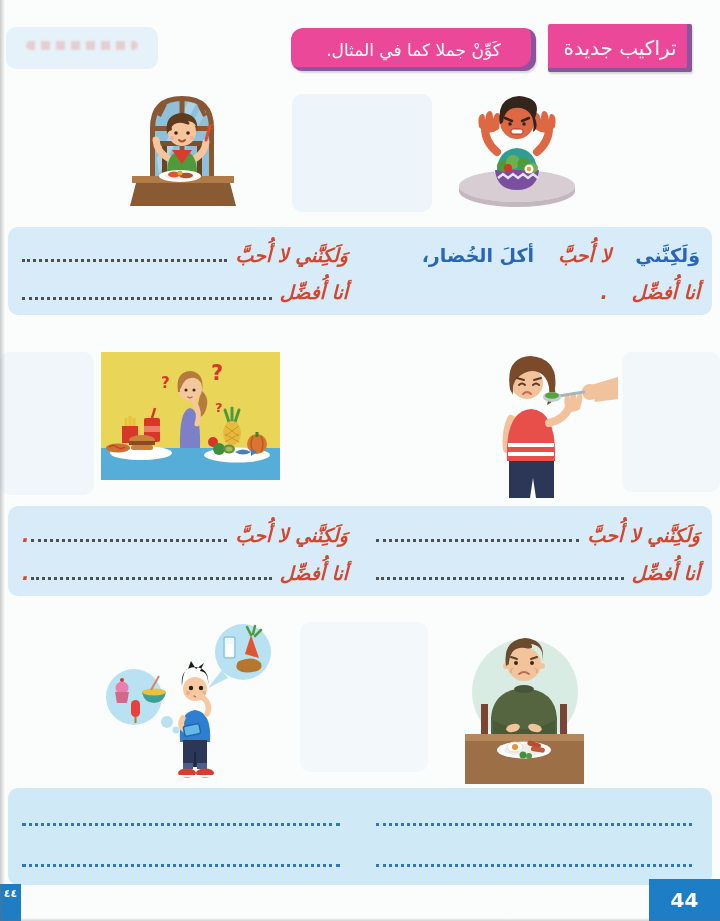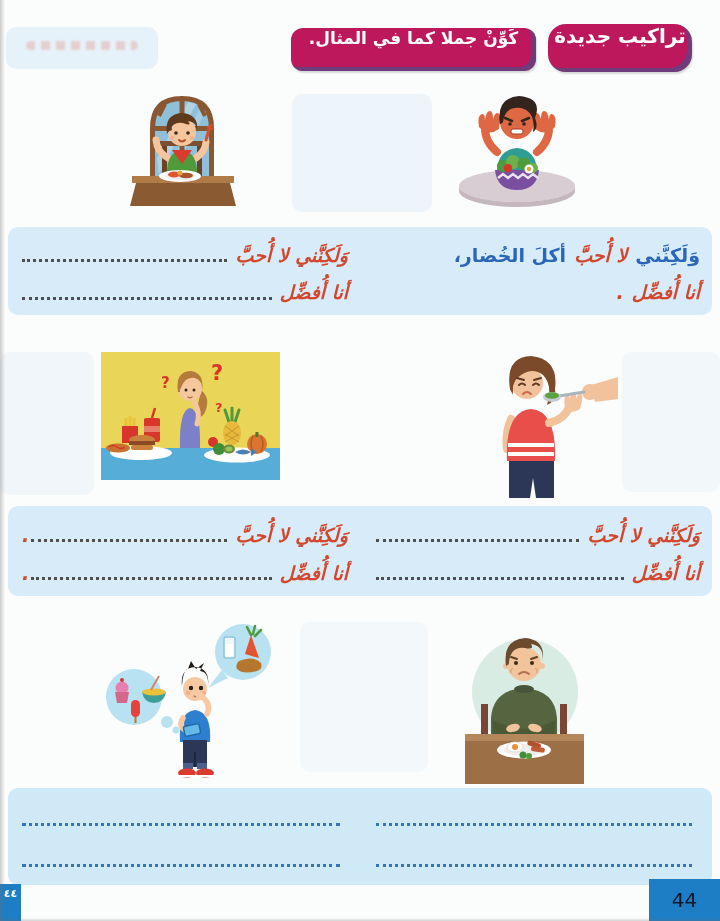--- a/index.html
+++ b/index.html
@@ -21,25 +21,25 @@
     background:repeating-linear-gradient(90deg, rgba(228,150,140,.38) 0 9px, rgba(0,0,0,0) 9px 15px); }
   .wm-a { left:292px; top:94px; width:140px; height:118px; background:rgba(205,228,244,.30); }
   .wm-b { left:0; top:352px; width:94px; height:143px; background:rgba(210,232,246,.24); }
   .wm-c { left:622px; top:352px; width:98px; height:140px; background:rgba(210,232,246,.20); }
   .wm-e { left:300px; top:622px; width:128px; height:150px; background:rgba(210,232,246,.18); }
   .wm-d { left:60px; top:829px; width:470px; height:13px; border-radius:6px; filter:blur(1.5px);
     background:rgba(150,195,228,.30); }
 
   
   .title-badge, .instruction-box {
-    position:absolute; z-index:3; background:#be185d; color:#fff; font-weight:bold;
-    display:flex; align-items:flex-start; justify-content:center; direction:rtl;
+    position:absolute; z-index:3; background:#ec4899; color:#fff; font-weight:normal;
+    display:flex; align-items:center; justify-content:center; direction:rtl;
     box-shadow: inset -5px -4px 0 rgba(13,105,160,.45), 1px 2px 2px rgba(0,0,0,.15);
   }
-  .title-badge { left:548px; top:24px; width:144px; height:48px; border-radius:18px; font-size:20px; }
+  .title-badge { left:548px; top:24px; width:144px; height:48px; border-radius:2px; font-size:20px; }
   .instruction-box { left:291px; top:28px; width:245px; height:43px; border-radius:12px; font-size:17px; }
 
   
   .illus { position:absolute; z-index:2; }
   #il-window     { left:126px; top:86px;  width:114px; height:122px; }
   #il-refuseboy  { left:452px; top:86px;  width:130px; height:124px; }
   #il-choice     { left:101px; top:352px; width:179px; height:128px; }
   #il-refusegirl { left:477px; top:349px; width:141px; height:151px; }
   #il-think      { left:98px;  top:620px; width:177px; height:162px; }
   #il-sad        { left:461px; top:626px; width:127px; height:158px; }
@@ -50,30 +50,30 @@
   #panel2 { top:506px; height:90px; }
   #panel3 { top:788px; height:97px; background:#cfe9f7; }
 
   .col { position:absolute; top:0; height:100%; direction:rtl; padding:6px 12px;
     display:flex; flex-direction:column; justify-content:space-evenly; }
   .col-r { right:0; width:350px; }
   .col-l { left:0;  width:352px; }
 
   .line { display:flex; align-items:flex-end; height:36px; font-weight:bold;
     font-size:19px; line-height:1.55; white-space:nowrap; }
-  .sent span { margin-left:8px; }
+  .sent span { margin-left:24px; }
   .red  { color:#d2472e;font-style:italic; }
   .blue { color:#2a66b8; }
   .dots { flex:1 1 auto; min-width:24px; border-bottom:3px dotted #4f4f4f; margin:0 8px 8px 2px; }
   .bluedots { border-bottom-color:#3474bd; }
   .period { margin-left:2px; }
 
   
   .pn-right { position:absolute; left:649px; top:879px; width:71px; height:42px; z-index:5;
-    background:#1d7ec6; color:#0f172a; font-weight:normal; font-size:20px;
+    background:#1d7ec6; color:#ffffff; font-weight:bold; font-size:20px;
     display:flex; align-items:center; justify-content:center; }
   .pn-left { position:absolute; left:0; top:884px; width:21px; height:37px; z-index:5;
     background:#1d7ec6; color:#fff; font-weight:bold; font-size:11px;
     display:flex; justify-content:center; padding-top:3px; }
 </style>
 </head>
 <body>
 
 <div class="page">
 

